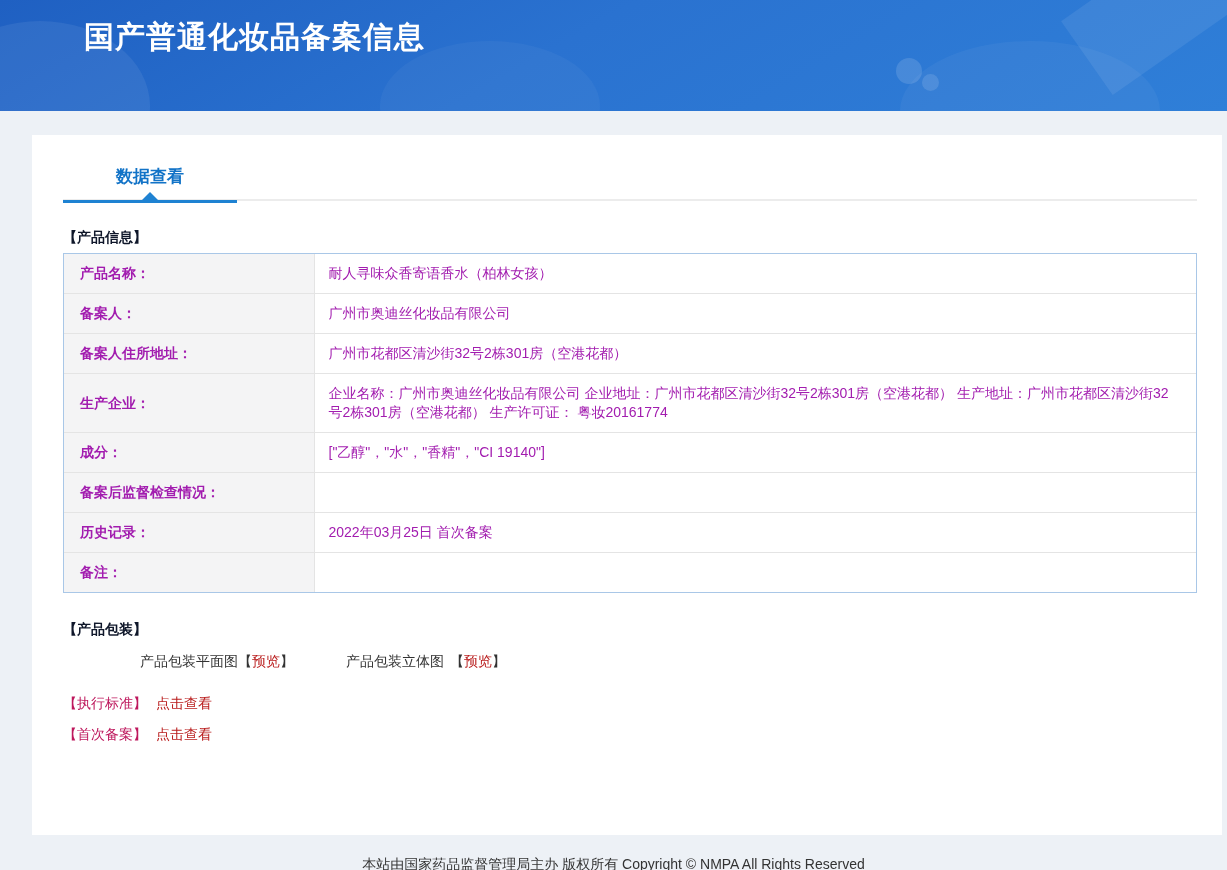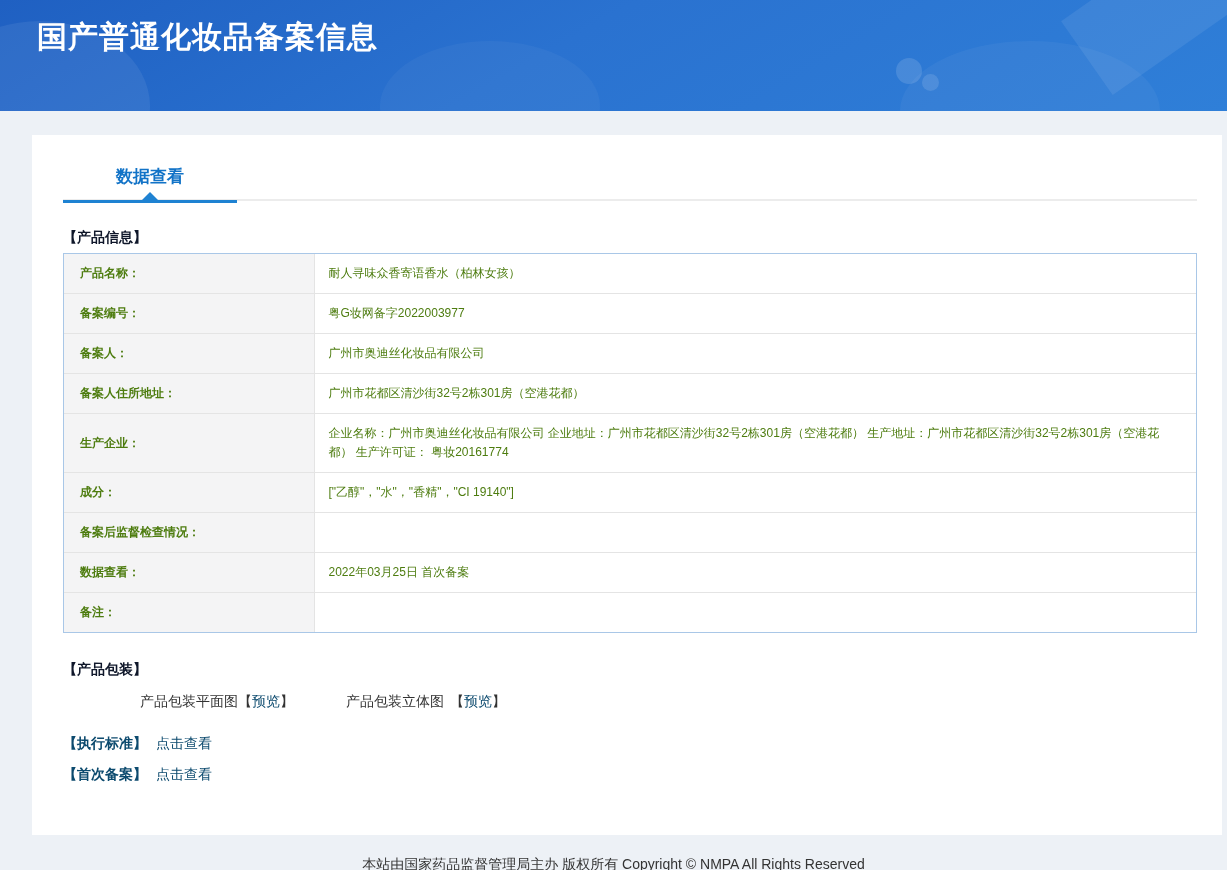--- a/index.html
+++ b/index.html
@@ -8,20 +8,21 @@
     width:1227px; height:870px; overflow:hidden;
     background:#edf1f6;
     font-family:"Liberation Sans","DejaVu Sans",sans-serif;
     color:#333;
   }
 
   
   .header {
     position:relative; height:111px; overflow:hidden;
     background:linear-gradient(150deg,#1f60c2 0%,#2a72d0 45%,#2f7fd8 100%);
+    padding-left:47px;
   }
   .header h1 {
     position:relative; z-index:2; margin:0; padding:20px 0 0 37px;
     color:#ffffff; font-size:30px; font-weight:600; letter-spacing:1px; line-height:1.15;
   }
   .deco { position:absolute; z-index:1; }
   .deco-blob-left   { left:-70px; bottom:-80px; width:220px; height:170px; border-radius:50%; background:rgba(255,255,255,0.07); }
   .deco-blob-mid    { left:380px; bottom:-60px; width:220px; height:130px; border-radius:50%; background:rgba(255,255,255,0.04); }
   .deco-blob-right  { left:900px; bottom:-70px; width:260px; height:140px; border-radius:50%; background:rgba(255,255,255,0.045); }
   .deco-dot-1       { left:896px; top:58px;  width:26px; height:26px; border-radius:50%; background:rgba(255,255,255,0.13); }
@@ -51,43 +52,43 @@
     border-bottom:8px solid #1e82d2;
   }
 
   
   .section-title { font-size:14px; font-weight:bold; color:#0f172a; margin:28px 0 6px 0; }
 
   
   .table-wrap { width:1134px; border:1px solid #a9c7e7; }
   table.info-table { width:100%; border-collapse:collapse; }
   table.info-table td {
-    border:1px solid #e4e4e4; font-size:12px; color:#4d7c0f;
+    border:1px solid #e4e4e4; font-size:14px; color:#a21caf;
     padding:10px 14px; line-height:19px; vertical-align:middle;
   }
   table.info-table td.cell-label {
     width:250px; background:#f4f4f5; font-weight:bold; padding-left:16px;
   }
   table.info-table td.cell-value { }
   table.info-table tr td:first-child { border-left:none; }
   table.info-table tr td:last-child  { border-right:none; }
   table.info-table tr:first-child td { border-top:none; }
   table.info-table tr:last-child td  { border-bottom:none; }
 
   
   .packaging-row { margin:14px 0 0 77px; font-size:14px; color:#333; }
   .pack-item { display:inline-block; }
   .pack-item.second { margin-left:48px; }
   .pack-item.second .bracket-open { margin-left:6px; }
-  a.link { color:#0c4a6e; text-decoration:none; cursor:pointer; }
+  a.link { color:#b91c1c; text-decoration:none; cursor:pointer; }
   .bracket { color:#333; }
 
   .std-row { margin-top:24px; font-size:14px; }
   .std-row + .std-row { margin-top:13px; }
-  .std-label { font-weight:bold; color:#0c4a6e; }
+  .std-label { font-weight:normal; color:#be185d; }
   .std-row a.link { margin-left:9px; }
 
   
   .footer { padding-top:21px; text-align:center; font-size:14px; color:#333; }
 </style>
 </head>
 <body>
 
 <div class="header">
   <div class="deco deco-blob-left"></div>
@@ -110,45 +111,41 @@
   <div class="section-title">【产品信息】</div>
 
   <div class="table-wrap">
     <table class="info-table">
       <tbody>
         <tr>
           <td class="cell-label">产品名称：</td>
           <td class="cell-value">耐人寻味众香寄语香水（柏林女孩）</td>
         </tr>
         <tr>
-          <td class="cell-label">备案编号：</td>
-          <td class="cell-value">粤G妆网备字2022003977</td>
-        </tr>
-        <tr>
           <td class="cell-label">备案人：</td>
           <td class="cell-value">广州市奥迪丝化妆品有限公司</td>
         </tr>
         <tr>
           <td class="cell-label">备案人住所地址：</td>
           <td class="cell-value">广州市花都区清沙街32号2栋301房（空港花都）</td>
         </tr>
         <tr>
           <td class="cell-label">生产企业：</td>
           <td class="cell-value">企业名称：广州市奥迪丝化妆品有限公司 企业地址：广州市花都区清沙街32号2栋301房（空港花都） 生产地址：广州市花都区清沙街32号2栋301房（空港花都） 生产许可证： 粤妆20161774</td>
         </tr>
         <tr>
           <td class="cell-label">成分：</td>
           <td class="cell-value">["乙醇"，"水"，"香精"，"CI 19140"]</td>
         </tr>
         <tr>
           <td class="cell-label">备案后监督检查情况：</td>
           <td class="cell-value"></td>
         </tr>
         <tr>
-          <td class="cell-label">数据查看：</td>
+          <td class="cell-label">历史记录：</td>
           <td class="cell-value">2022年03月25日 首次备案</td>
         </tr>
         <tr>
           <td class="cell-label">备注：</td>
           <td class="cell-value"></td>
         </tr>
       </tbody>
     </table>
   </div>
 

